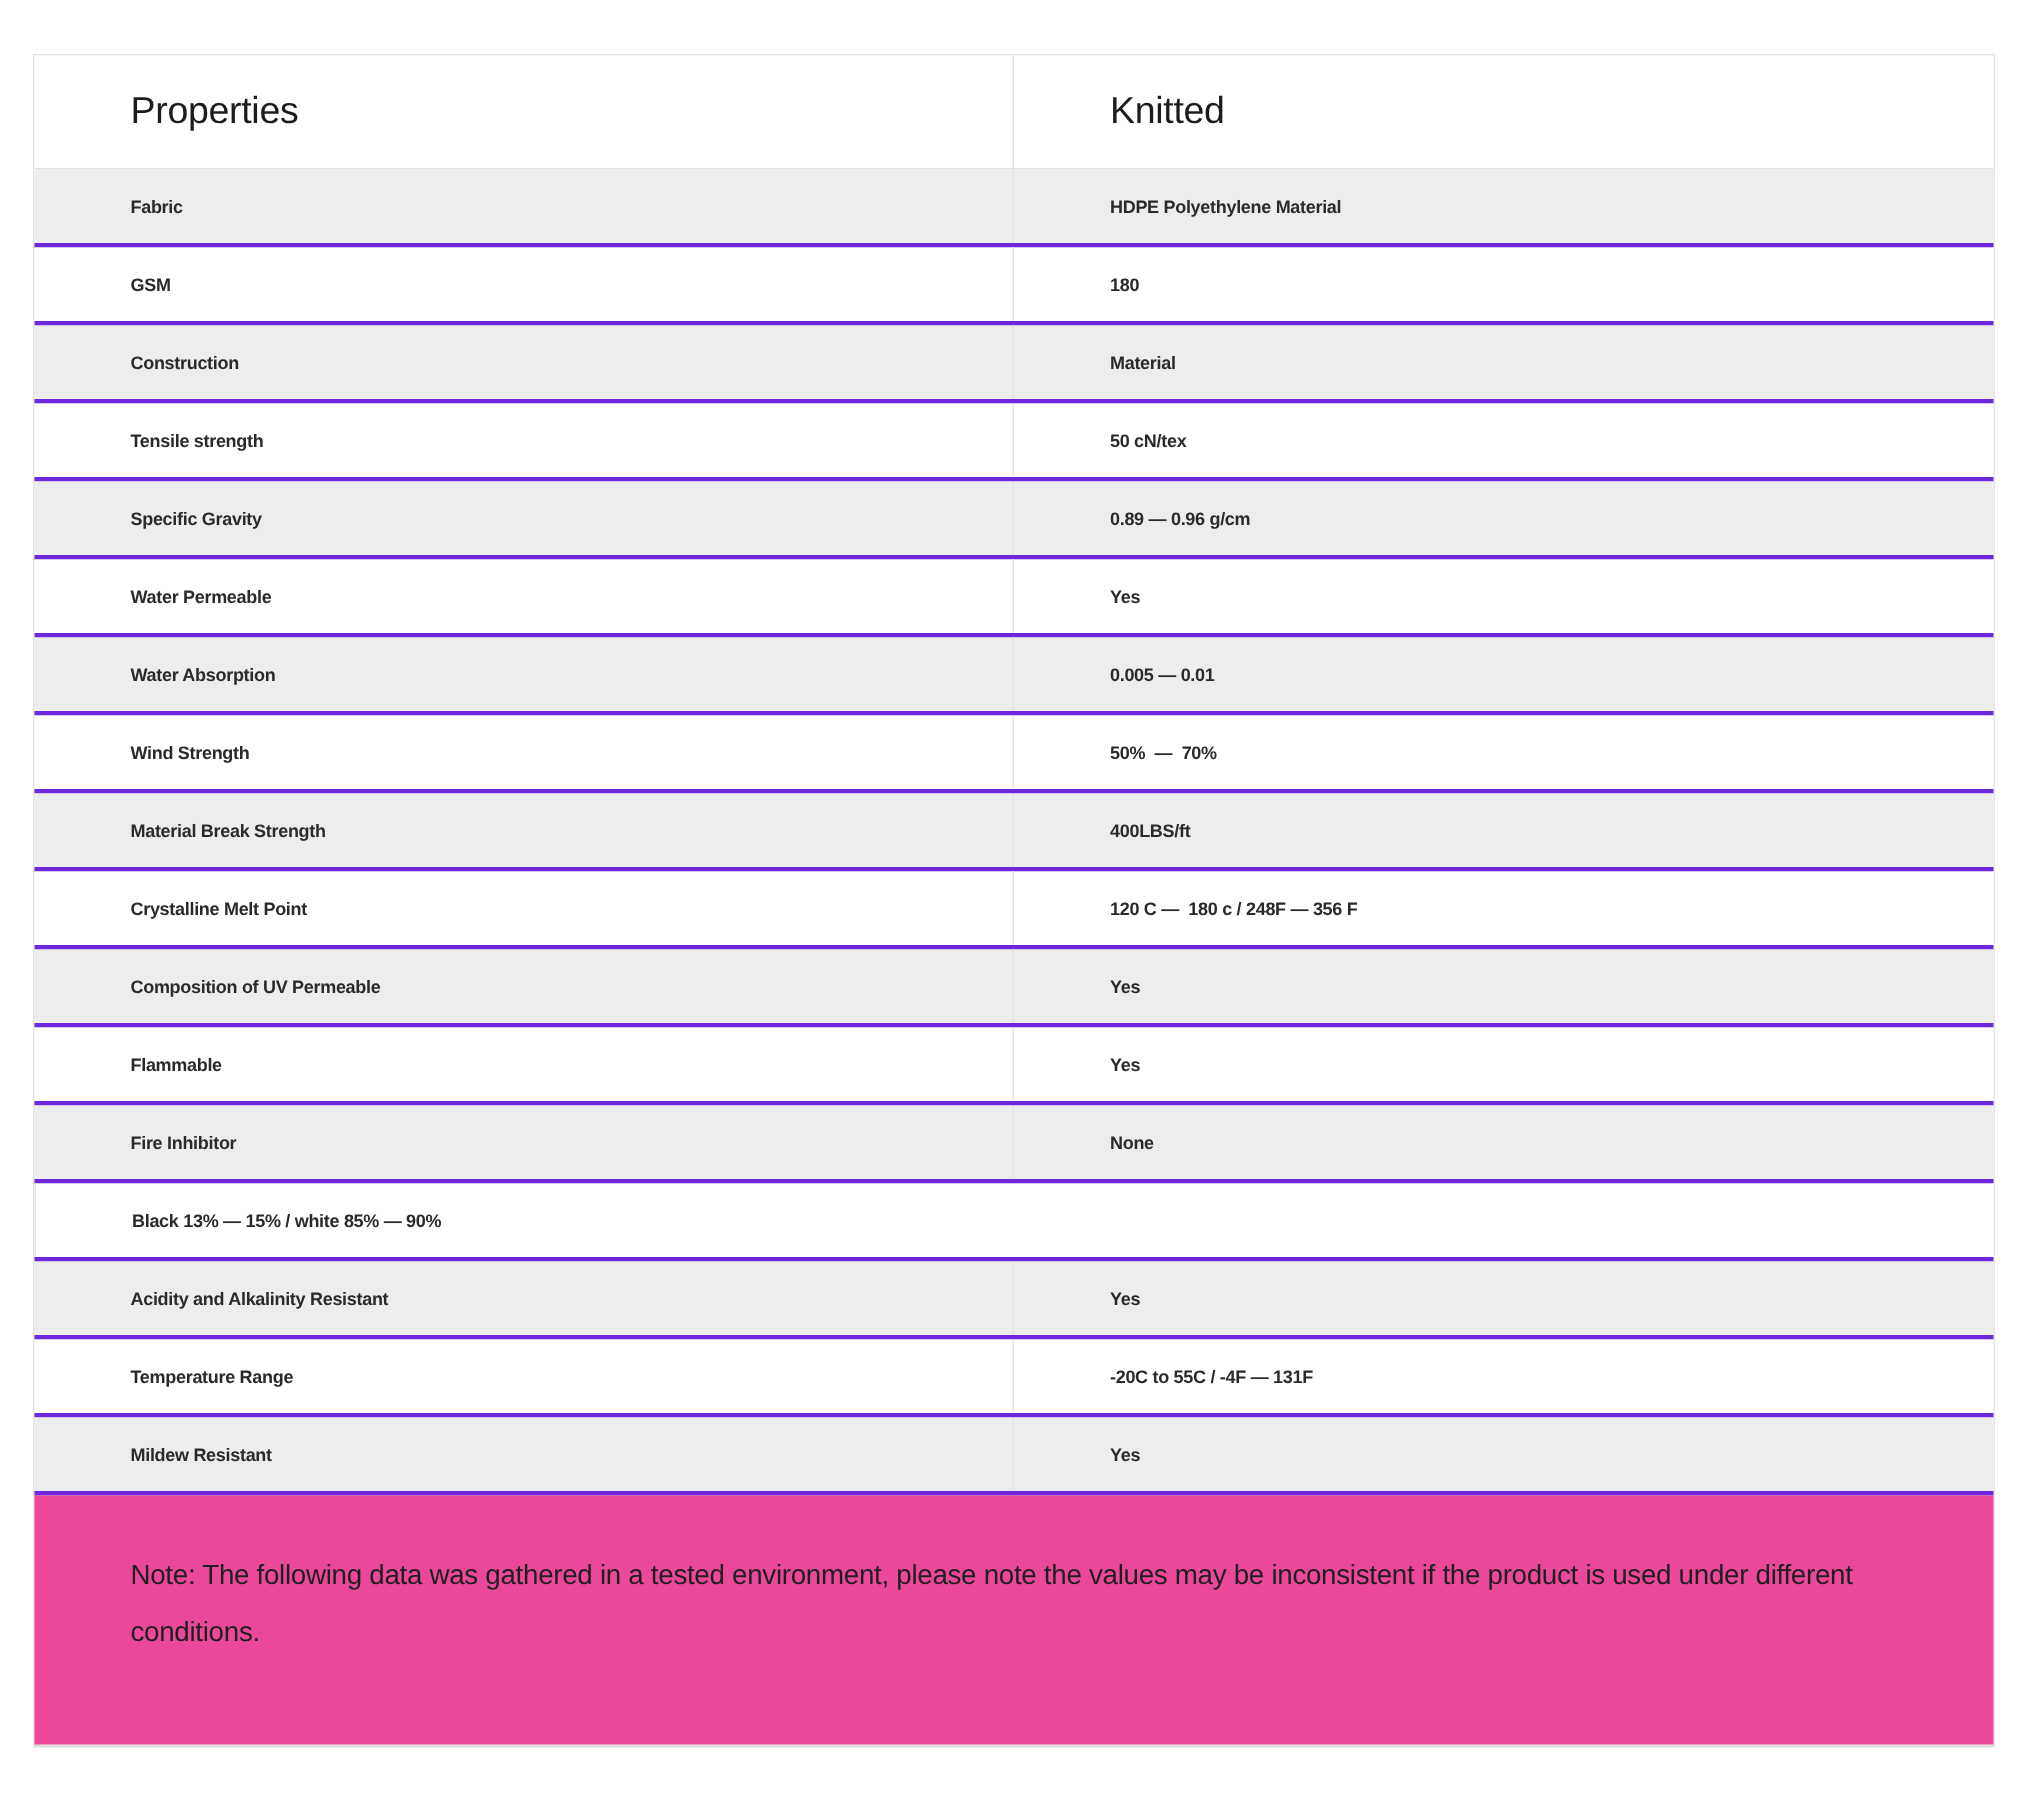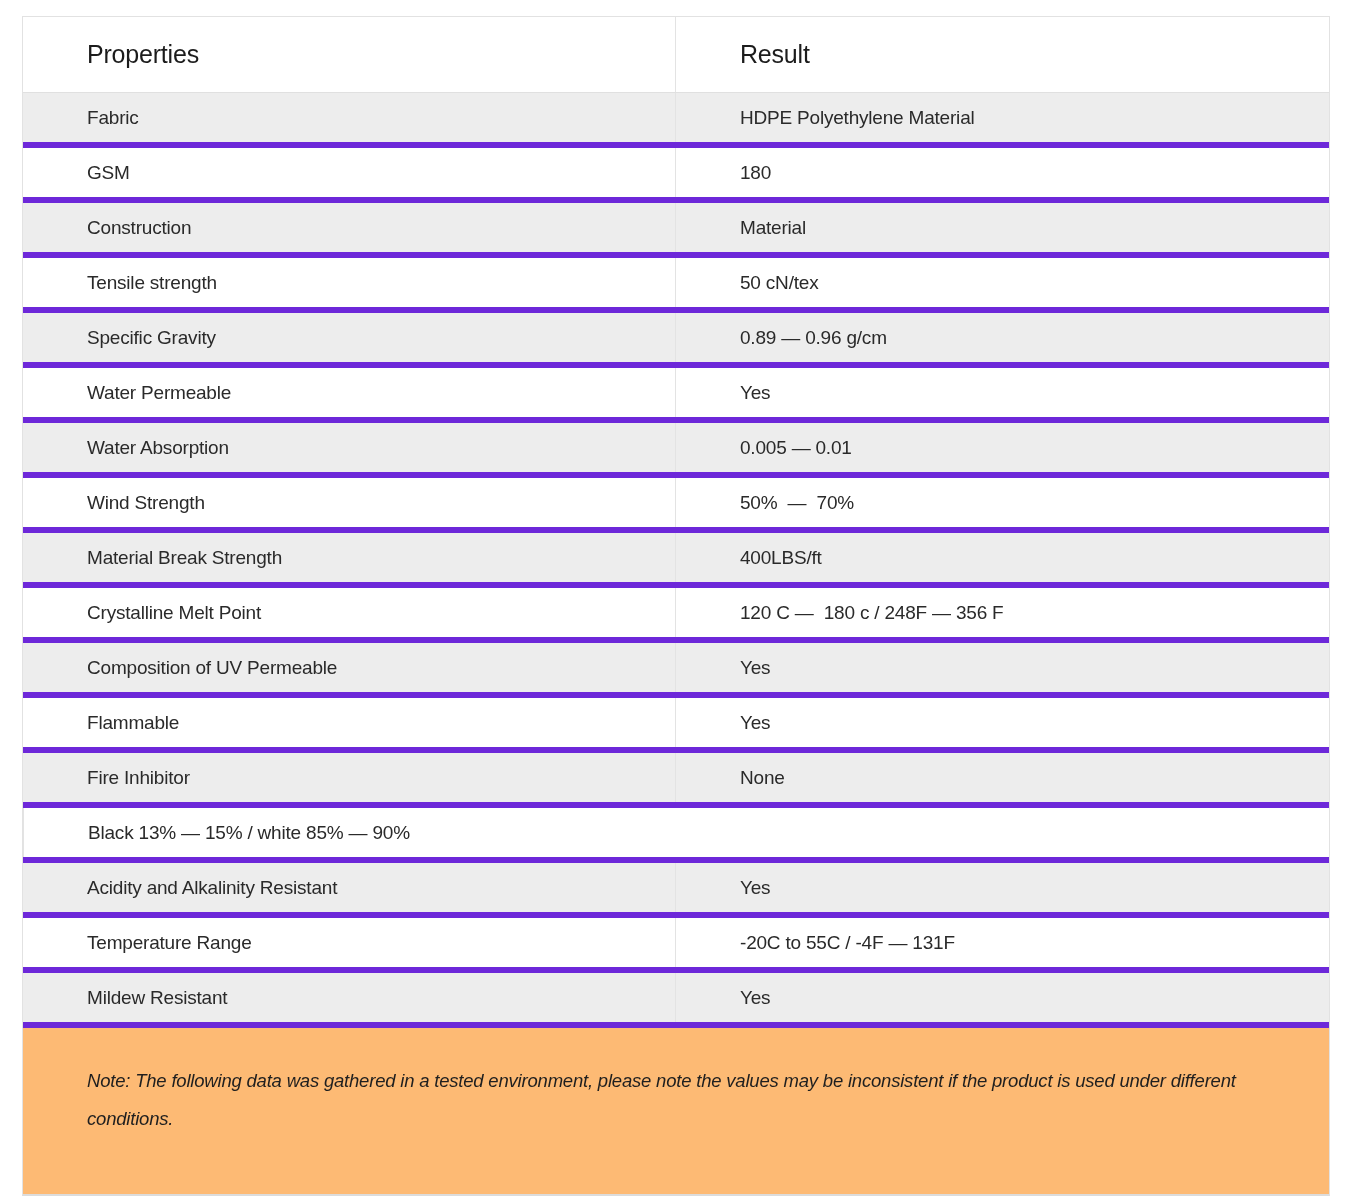--- a/index.html
+++ b/index.html
@@ -6,21 +6,21 @@
     margin: 0;
     padding: 0;
     background: #ffffff;
     font-family: "Liberation Sans", sans-serif;
     -webkit-font-smoothing: antialiased;
   }
   .page {
     width: 1352px;
     height: 1200px;
     box-sizing: border-box;
-    padding: 16px 22px;
+    padding: 36px 22px;
     background: #ffffff;
   }
   .card {
     box-sizing: border-box;
     width: 1308px;
     background: #ffffff;
     border: 1px solid #e2e2e2;
     border-bottom: 2px solid #dcdcdc;
   }
   .row {
@@ -48,49 +48,49 @@
     height: 75px;
     border-bottom: 1px solid #e0e0e0;
     background: #ffffff;
   }
   .header-row .cell {
     font-size: 25px;
     color: #1c1c1c;
   }
   .data-row {
     height: 49px;
-    border-bottom: 6px solid #6d28d9;
-    font-size: 19px;
+    border-bottom: 3px solid #6d28d9;
+    font-size: 12px;
     color: #2a2a2a;
     background: #ffffff;
+    font-weight: bold;
   }
   #rows-container .data-row:nth-child(odd) {
     background: #ededed;
   }
   .note {
     box-sizing: border-box;
     padding: 34px 92px 56px 64px;
     font-size: 18.5px;
     line-height: 38px;
     color: #1f1f1f;
     letter-spacing: -0.2px;
-    background: #fdba74;
-    font-style: italic;
+    background: #ec4899;
   }
 </style>
 </head>
 <body>
 
 <div class="page">
   <div class="card">
 
     <div class="spec-table">
       <div class="row header-row">
         <div class="cell prop-cell">Properties</div>
-        <div class="cell result-cell">Result</div>
+        <div class="cell result-cell">Knitted</div>
       </div>
 
       <div id="rows-container">
   <div class="row data-row">
     <div class="cell prop-cell">Fabric</div>
     <div class="cell result-cell">HDPE Polyethylene Material</div>
   </div>
 
   <div class="row data-row">
     <div class="cell prop-cell">GSM</div>

